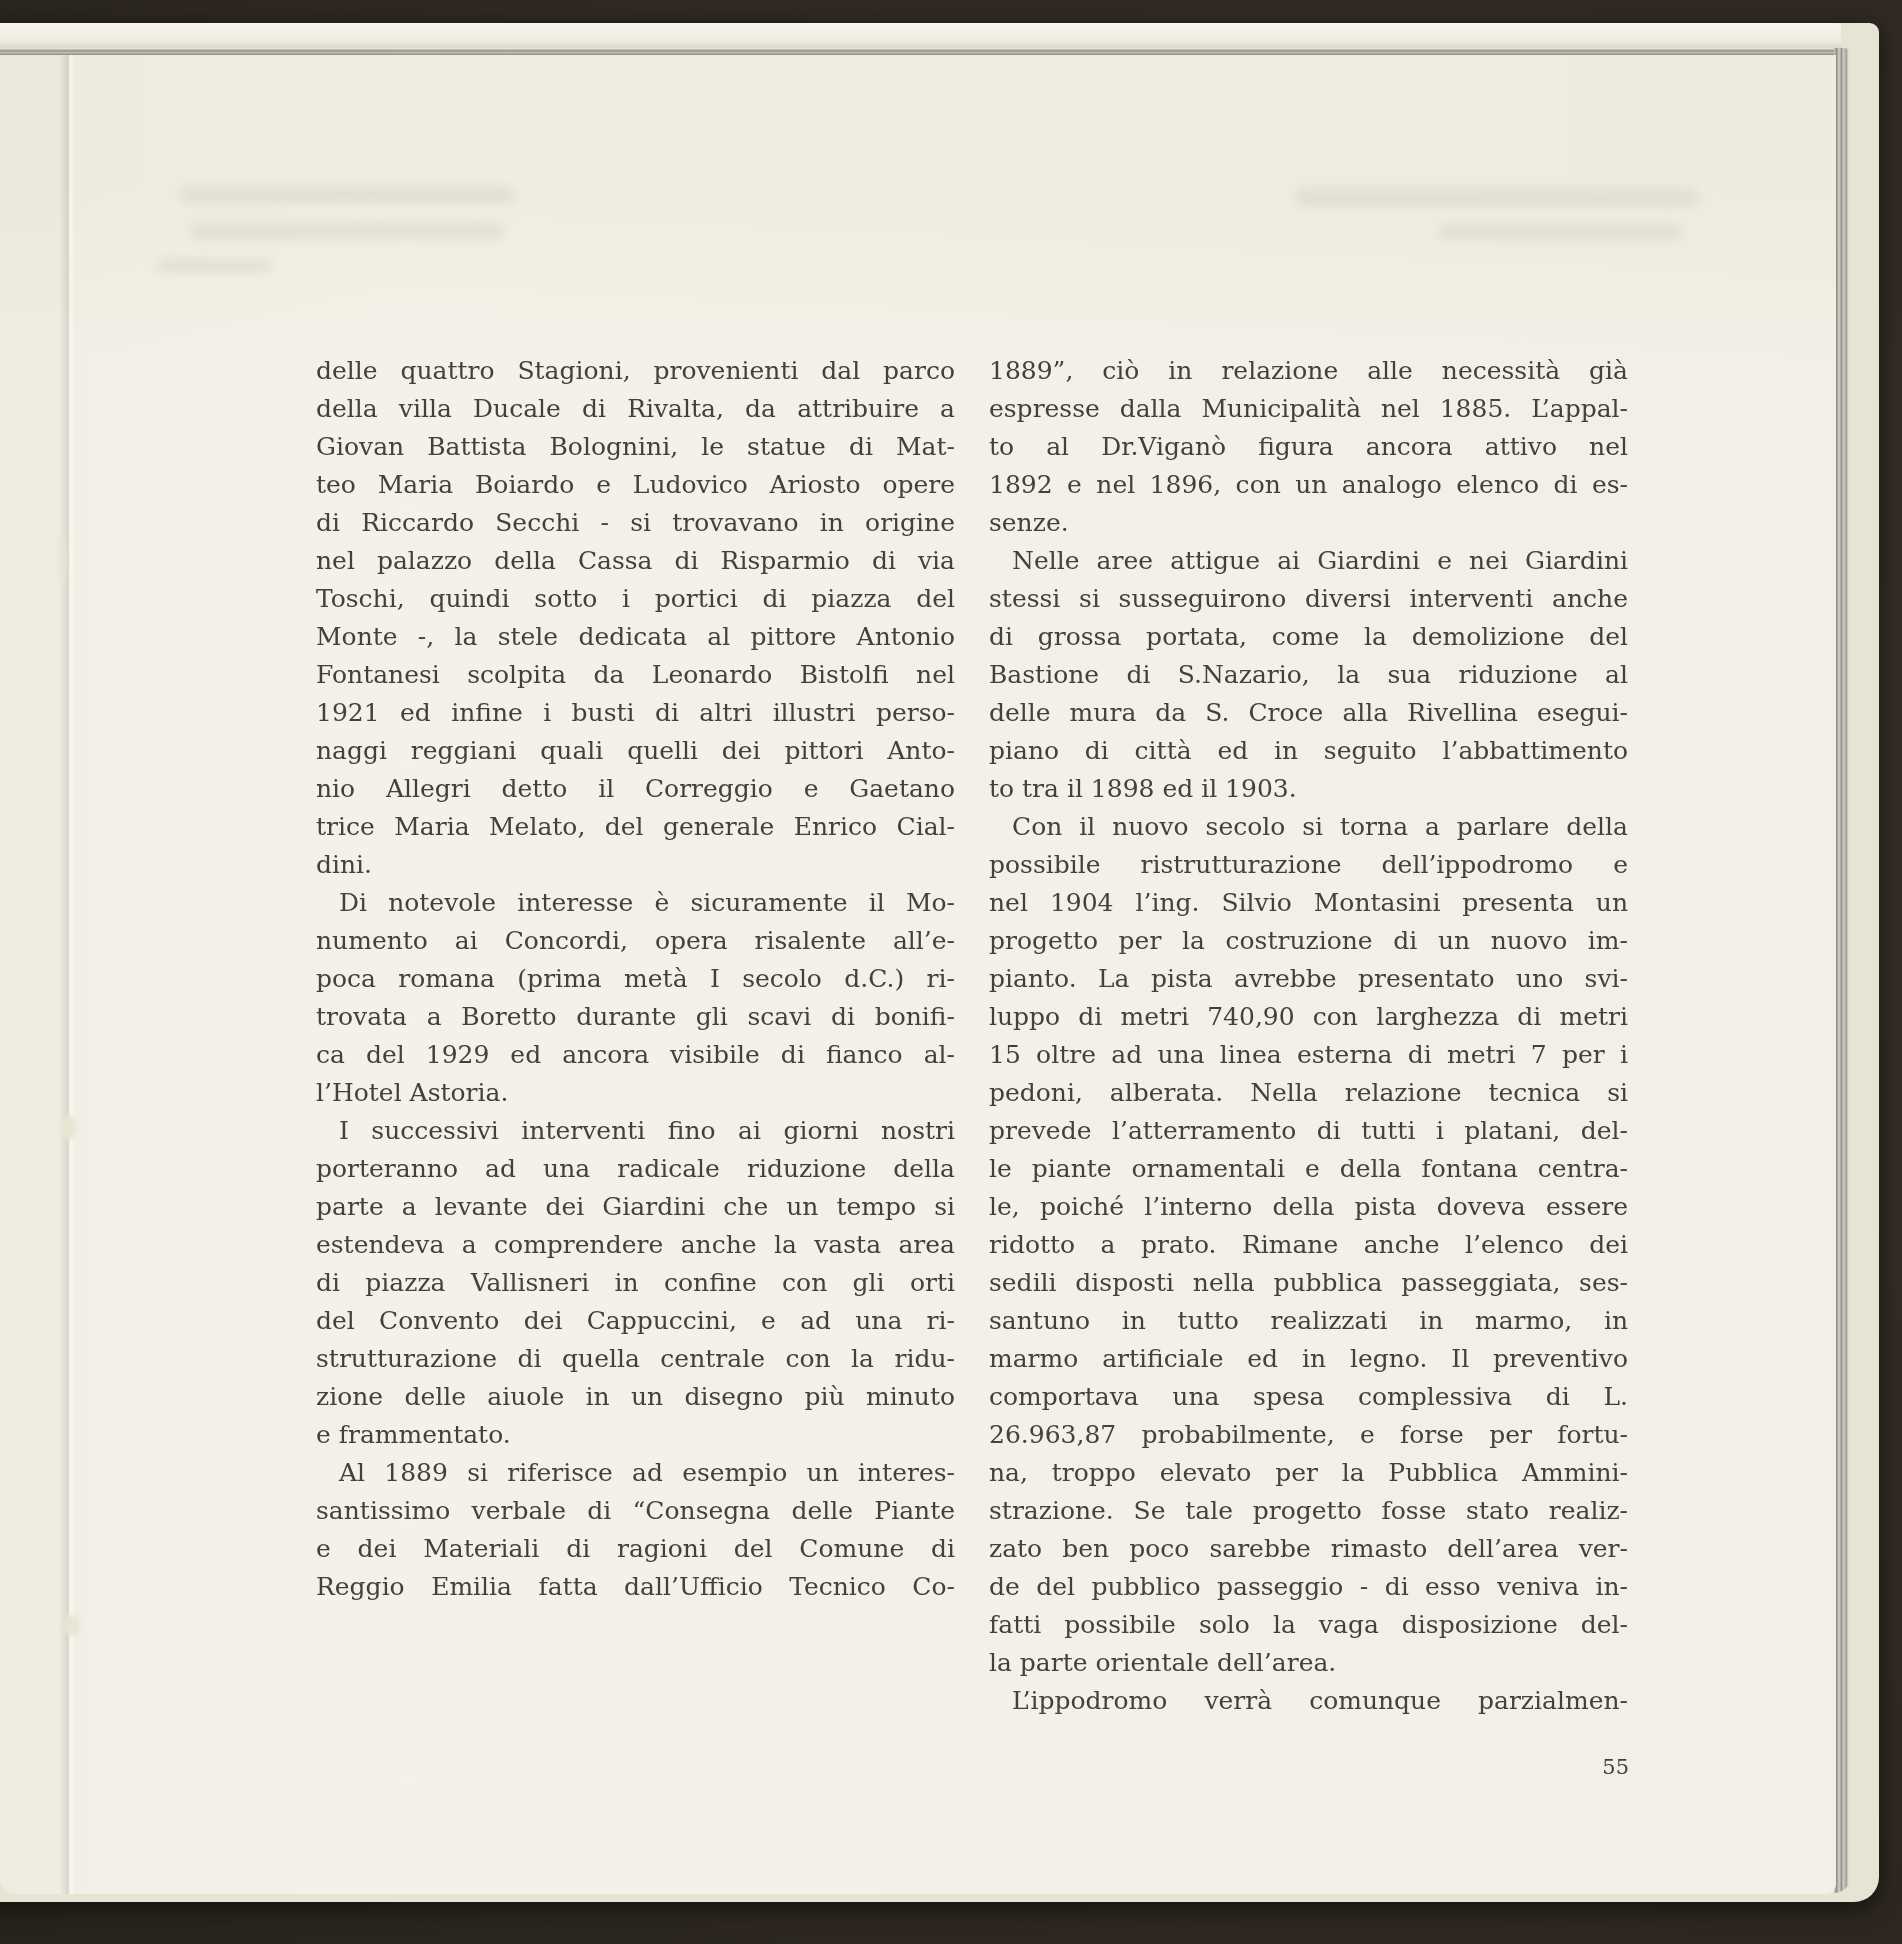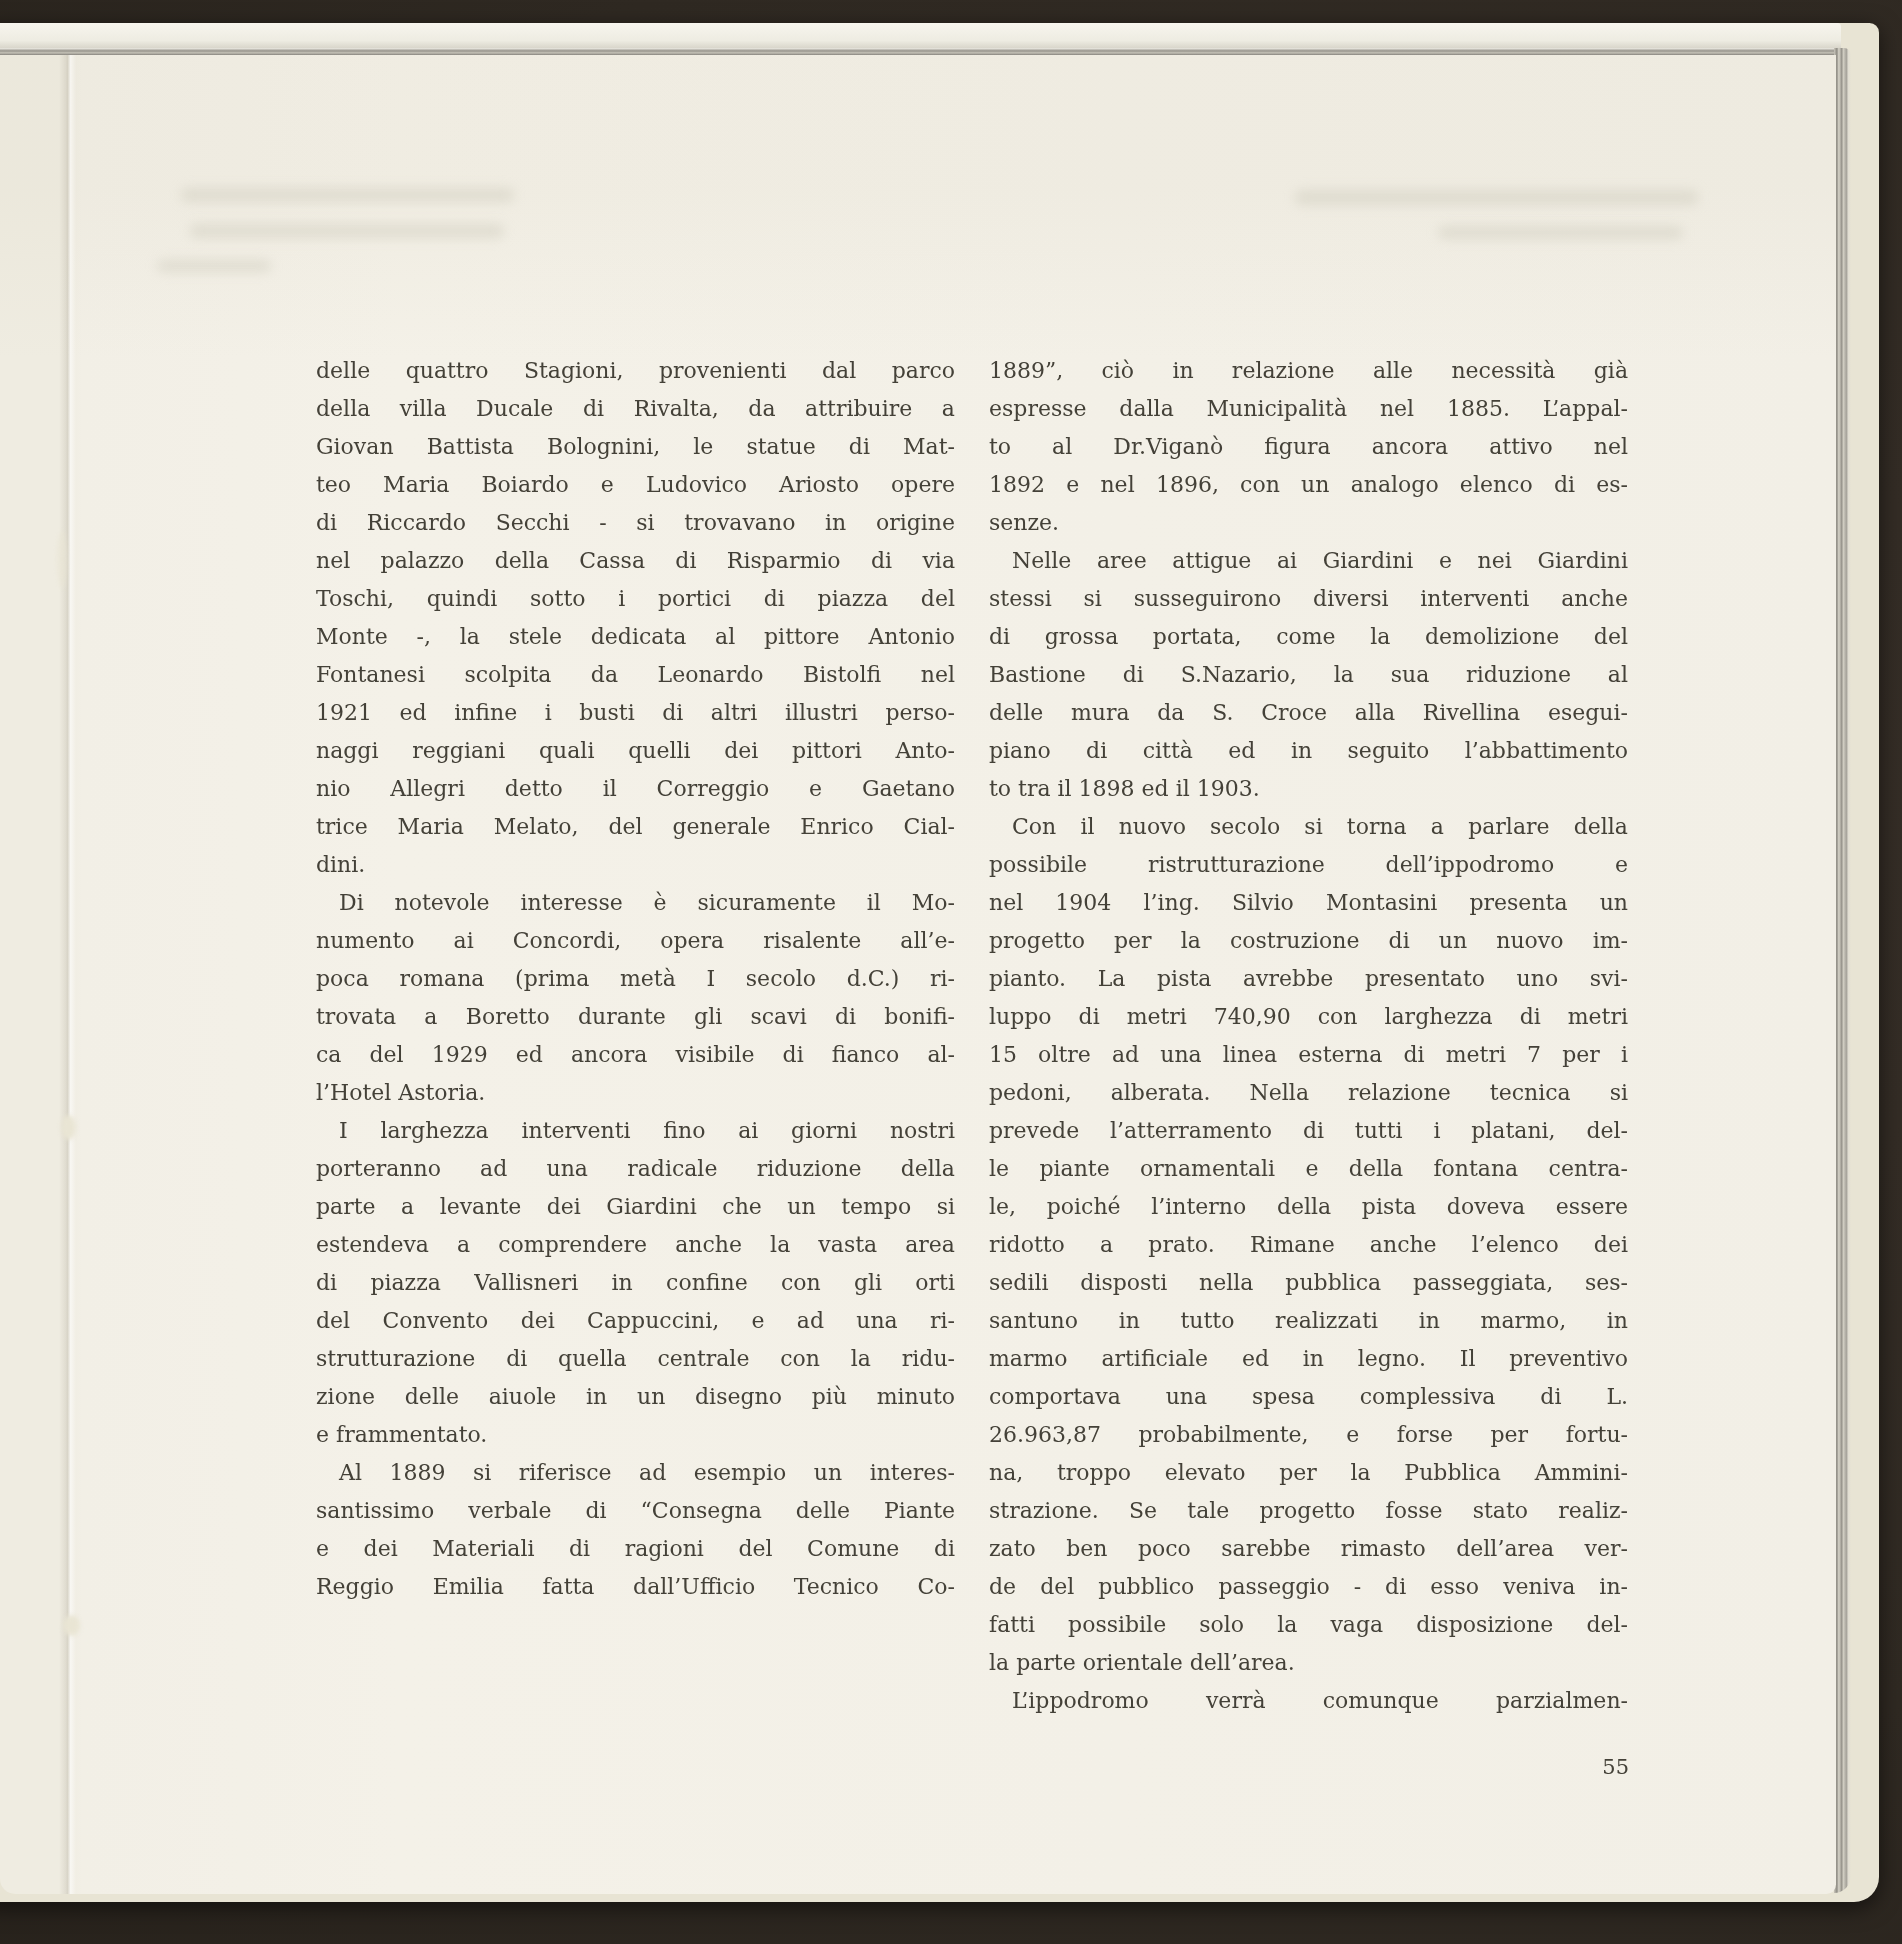--- a/index.html
+++ b/index.html
@@ -56,21 +56,21 @@
     display:block;position:absolute;background:#d2cfc1;filter:blur(5.7px);opacity:.55;border-radius:5.7px;
   }
   .st-left i:nth-child(1){left:181px;top:133px;width:333px;height:14.3px;}
   .st-left i:nth-child(2){left:190px;top:169px;width:314px;height:14.3px;}
   .st-left i:nth-child(3){left:157px;top:205px;width:114px;height:12.4px;}
   .st-right i:nth-child(1){left:1295px;top:135px;width:403px;height:15px;}
   .st-right i:nth-child(2){left:1438px;top:171px;width:245px;height:13.3px;}
   
   .col{
     position:absolute;top:297px;width:639px;
-    font-size:22px;line-height:38px;
+    font-size:25px;line-height:38px;
     color:var(--ink,#444138);
     text-rendering:optimizeLegibility;
   }
   .col-left{left:316px;}
   .col-right{left:989px;}
   .line{text-align:justify;text-align-last:justify;white-space:normal;}
   .line.end{text-align-last:left;}
   .line.indent{text-indent:23px;}
   .pagenum{
     position:absolute;top:1700px;right:207px;
@@ -117,21 +117,21 @@
         <div class="line">naggi reggiani quali quelli dei pittori Anto-</div>
         <div class="line">nio Allegri detto il Correggio e Gaetano</div>
         <div class="line">trice Maria Melato, del generale Enrico Cial-</div>
         <div class="line end">dini.</div>
         <div class="line indent">Di notevole interesse è sicuramente il Mo-</div>
         <div class="line">numento ai Concordi, opera risalente all’e-</div>
         <div class="line">poca romana (prima metà I secolo d.C.) ri-</div>
         <div class="line">trovata a Boretto durante gli scavi di bonifi-</div>
         <div class="line">ca del 1929 ed ancora visibile di fianco al-</div>
         <div class="line end">l’Hotel Astoria.</div>
-        <div class="line indent">I larghezza interventi fino ai giorni nostri</div>
+        <div class="line indent">I successivi interventi fino ai giorni nostri</div>
         <div class="line">porteranno ad una radicale riduzione della</div>
         <div class="line">parte a levante dei Giardini che un tempo si</div>
         <div class="line">estendeva a comprendere anche la vasta area</div>
         <div class="line">di piazza Vallisneri in confine con gli orti</div>
         <div class="line">del Convento dei Cappuccini, e ad una ri-</div>
         <div class="line">strutturazione di quella centrale con la ridu-</div>
         <div class="line">zione delle aiuole in un disegno più minuto</div>
         <div class="line end">e frammentato.</div>
         <div class="line indent">Al 1889 si riferisce ad esempio un interes-</div>
         <div class="line">santissimo verbale di “Consegna delle Piante</div>

